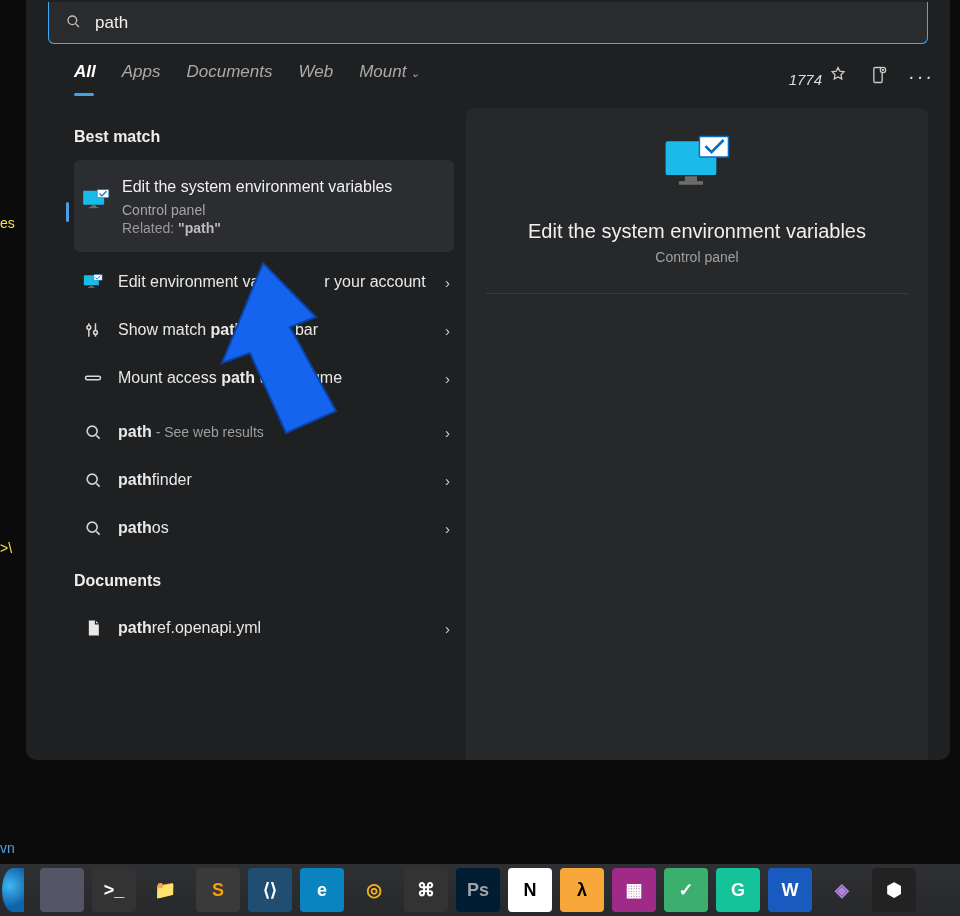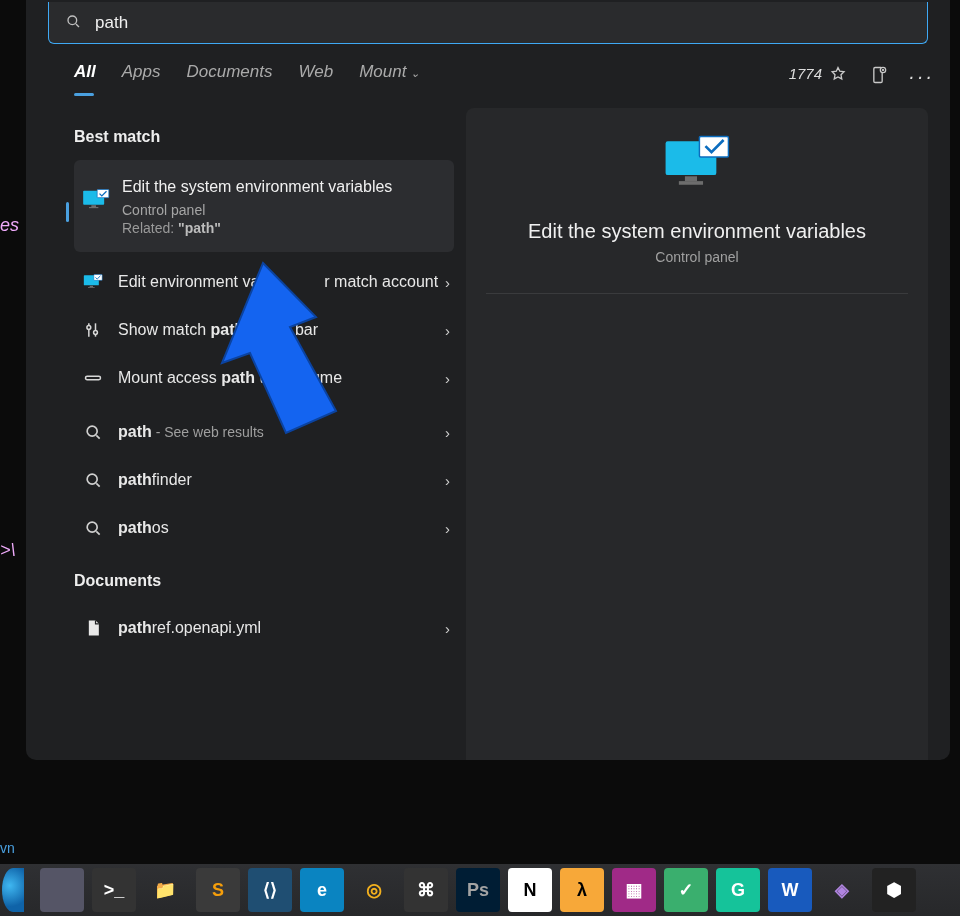--- a/index.html
+++ b/index.html
@@ -5,21 +5,21 @@
     * { margin: 0; padding: 0; box-sizing: border-box; }
     body {
       width: 960px; height: 916px; overflow: hidden;
       background: #0b0b0b;
       font-family: "Segoe UI", sans-serif;
       color: #e8e8e8;
       position: relative;
     }
     .bg-text-left {
       position: absolute; left: 0px; top: 540px;
-      color: #f0abfc; font-size: 18px; font-style: italic;
+      color: #fde047; font-size: 14px;
     }
     .bg-text-left2 {
       position: absolute; left: 0px; bottom: 60px;
       color: #4aa0e0; font-size: 14px;
     }
     .search-window {
       position: absolute; left: 26px; top: 0; right: 10px; height: 760px;
       background: #1f2022;
       border-radius: 0 0 10px 10px;
       display: flex; flex-direction: column;
@@ -46,21 +46,21 @@
     }
     .tabs { display: flex; gap: 26px; align-items: center; }
     .tab { cursor: pointer; padding-bottom: 8px; position: relative; }
     .tab.active { color: #fff; font-weight: 600; }
     .tab.active::after {
       content: ""; position: absolute; bottom: -6px; left: 0;
       width: 20px; height: 3px; background: #4aa0e0; border-radius: 2px;
     }
     .tab .chev { font-size: 11px; margin-left: 4px; }
     .right-icons { display: flex; align-items: center; gap: 20px; color: #ddd; font-size: 15px; }
-    .points { display: flex; align-items: flex-start; gap: 6px; }
+    .points { display: flex; align-items: flex-end; gap: 6px; }
     .badge-icon svg, .phone-icon svg { width: 20px; height: 20px; }
     .more-dots { font-size: 20px; letter-spacing: 2px; cursor: pointer; }
     .body-row { flex: 1; display: flex; gap: 12px; padding: 8px 14px 0 14px; overflow: hidden; }
     .left-col { width: 414px; padding-left: 34px; }
     .right-col {
       flex: 1; background: #27282a; border-radius: 8px;
       margin-right: 8px; height: 704px;
       display: flex; flex-direction: column; align-items: center;
       padding: 26px 20px 0 20px;
     }
@@ -206,21 +206,21 @@
         <div class="result-item two-line">
           <span class="ic">
             <svg viewBox="0 0 48 40">
                 <rect class="monitor-body" x="2" y="4" width="36" height="24" rx="1.5"></rect>
                 <rect class="monitor-stand" x="16" y="29" width="8" height="3"></rect>
                 <rect class="monitor-stand" x="12" y="32" width="16" height="2"></rect>
                 <rect class="check-card" x="26" y="2" width="20" height="14" rx="1"></rect>
                 <path class="check-mark" d="M30 9 l4 4 l8 -8"></path>
               </svg>
           </span>
-          <span class="txt"><span>Edit environment va</span><span style="visibility:hidden">riables fo</span><span>r match account</span></span>
+          <span class="txt"><span>Edit environment va</span><span style="visibility:hidden">riables fo</span><span>r your account</span></span>
           <span class="chev-right">›</span>
         </div>
         <div class="result-item">
           <span class="ic slider-icon">
             <svg viewBox="0 0 24 24" fill="none" stroke="#d8d8d8" stroke-width="1.8">
                 <line x1="7" y1="4" x2="7" y2="20"></line>
                 <line x1="15" y1="4" x2="15" y2="20"></line>
                 <circle cx="7" cy="9" r="2.3" fill="#1f2022"></circle>
                 <circle cx="15" cy="15" r="2.3" fill="#1f2022"></circle>
               </svg>

